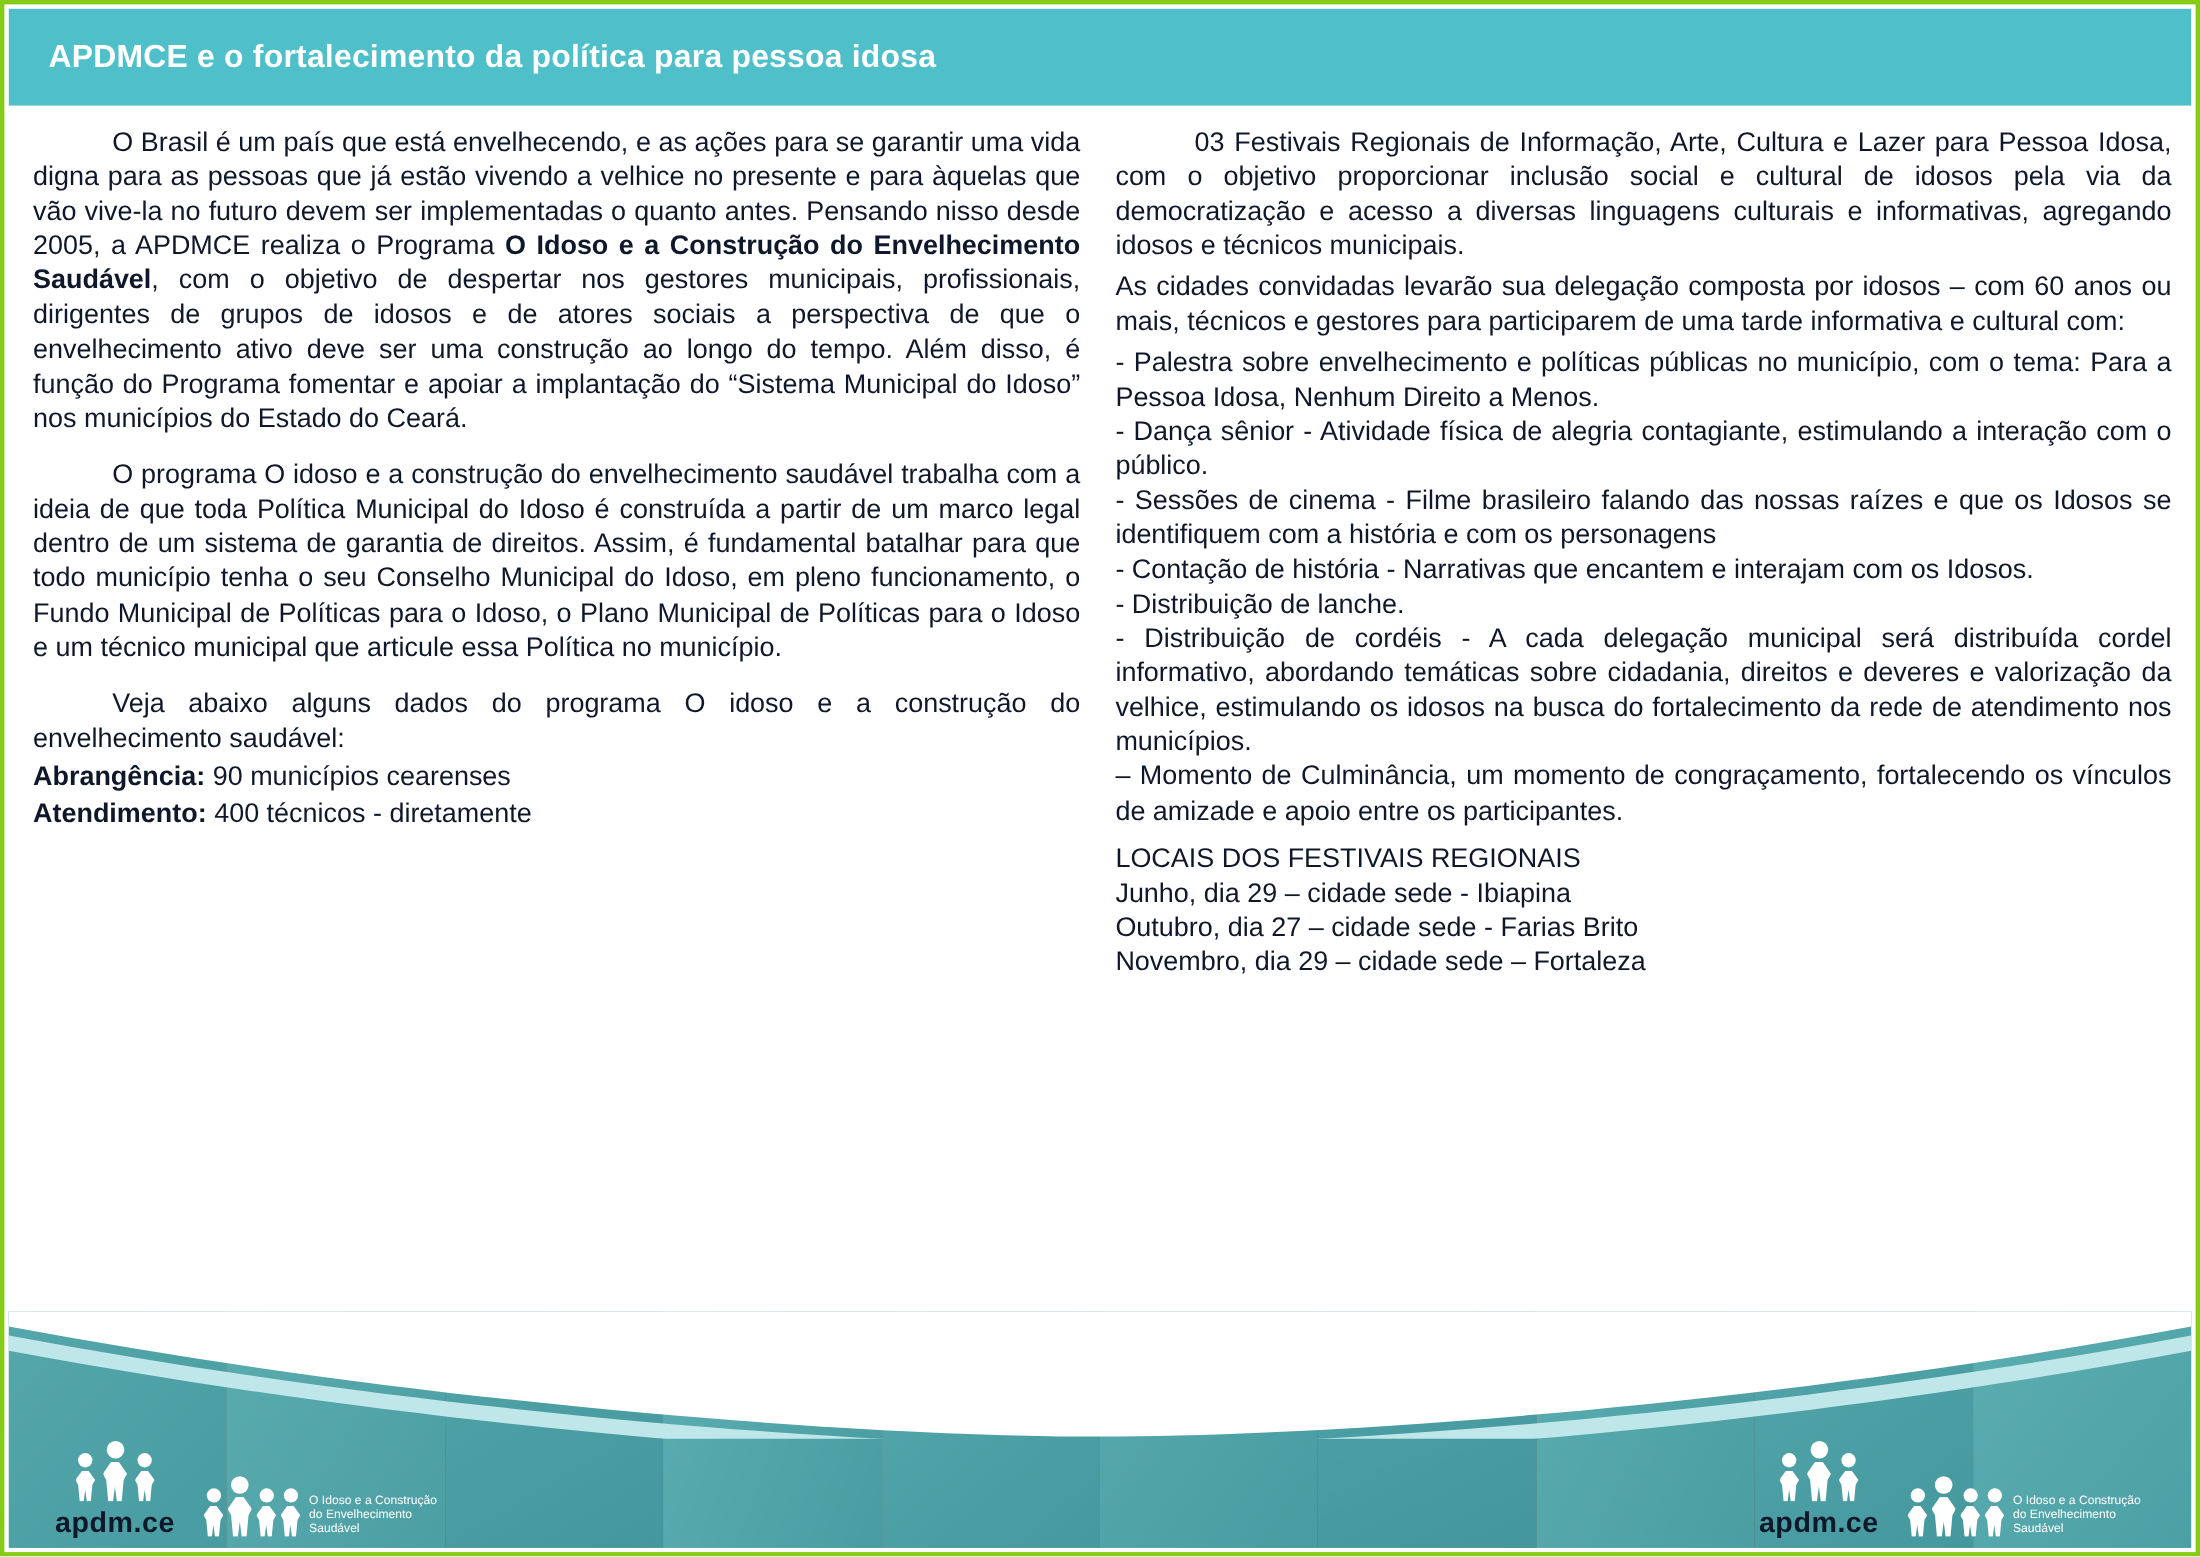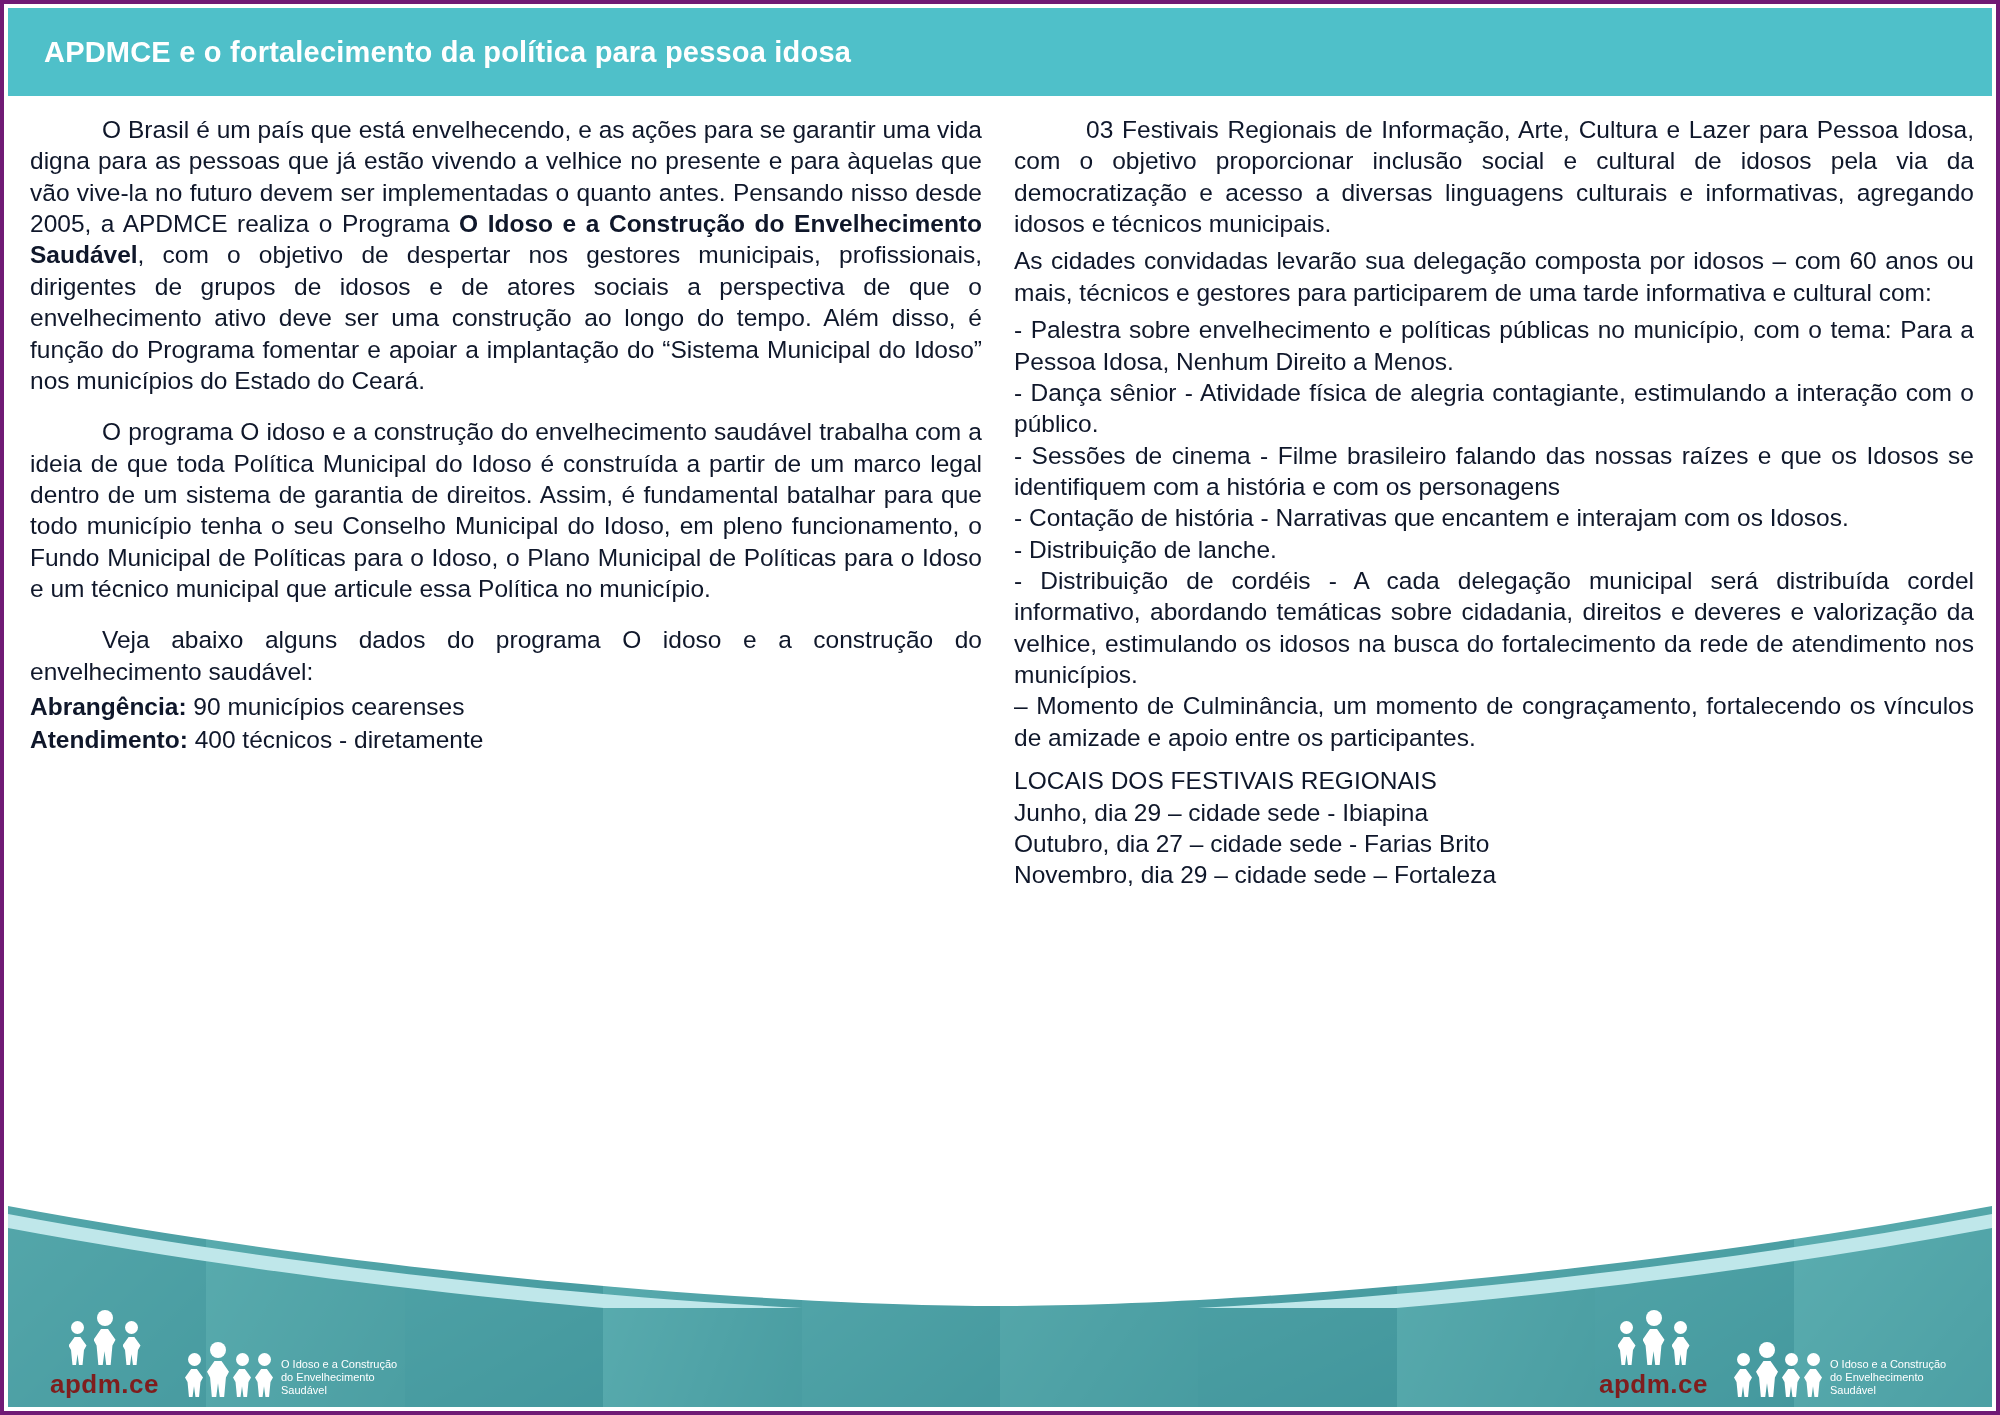--- a/index.html
+++ b/index.html
@@ -12,21 +12,21 @@
     height: 1415px;
     font-family: "Liberation Sans", sans-serif;
     overflow: hidden;
   }
   .page {
     position: relative;
     width: 2000px;
     height: 1415px;
     background: #ffffff;
     box-sizing: border-box;
-    border: 4px solid #701a75;
+    border: 4px solid #84cc16;
     overflow: hidden;
   }
   
   .header-band {
     position: absolute;
     top: 4px;
     left: 4px;
     right: 4px;
     height: 88px;
     background: #4fc0c9;
@@ -188,21 +188,21 @@
   .fig .body {
     width: 22px;
     height: 36px;
     background: #ffffff;
     clip-path: polygon(34% 0, 66% 0, 100% 30%, 86% 46%, 78% 100%, 58% 100%, 50% 62%, 42% 100%, 22% 100%, 14% 46%, 0 30%);
   }
   .fig.small { width: 18px; }
   .fig.small .head { width: 13px; height: 13px; }
   .fig.small .body { width: 18px; height: 28px; }
   .apdm-word {
-    color: #7f1d1d;
+    color: #0f172a;
     font-size: 26px;
     font-weight: bold;
     letter-spacing: 0.5px;
     line-height: 1;
   }
   .idoso-logo {
     display: flex;
     align-items: flex-end;
     gap: 8px;
   }

